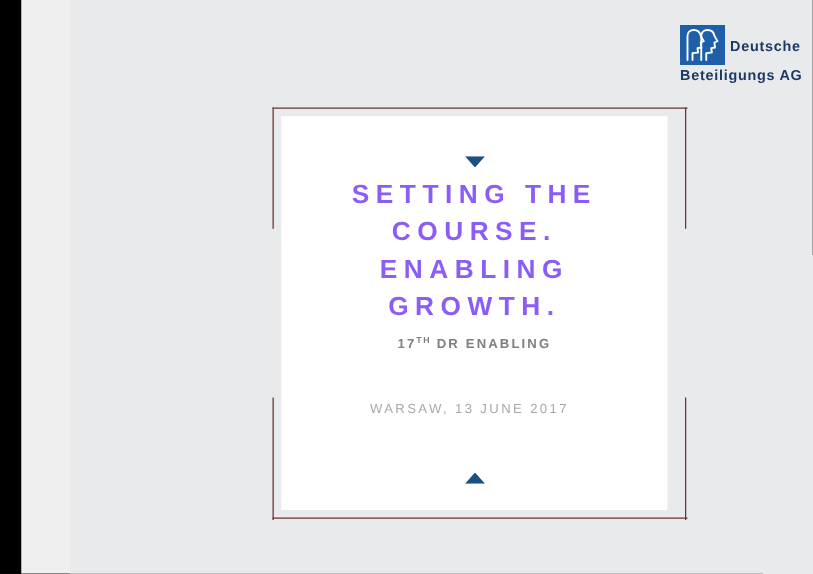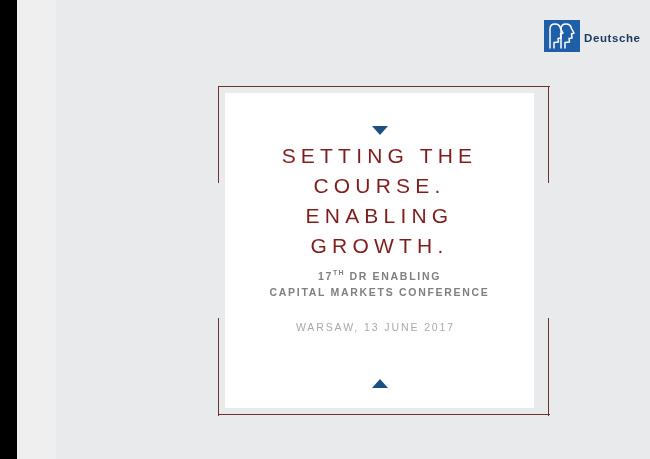--- a/index.html
+++ b/index.html
@@ -127,25 +127,25 @@
     top: 281px;
     height: 10px;
   }
   .tri { display: inline-block; }
 
   #headline {
     position: absolute;
     left: 10px;
     right: 10px;
     top: 48px;
-    color: #7f1d1d;
+    color: #8b5cf6;
     font-size: 21px;
     letter-spacing: 5.2px;
     line-height: 30px;
-    font-weight: 400;
+    font-weight: 700;
     white-space: pre-line;
   }
 
   #subtitle {
     position: absolute;
     left: 8px;
     right: 8px;
     top: 172px;
     color: #807f80;
     font-size: 10.5px;
@@ -186,20 +186,21 @@
           <svg width="36" height="32" viewBox="0 0 36 32" aria-hidden="true">
 
             <g fill="none" stroke="#ffffff" stroke-width="1.5" stroke-linejoin="round" stroke-linecap="round">
               <path d="M6 28 L6 9 C6 6 8 4 11 4 C14 4 16 6 16.5 8.5 L19 13 L16.5 14 L17 18 L14 18.5 L14.5 22 L10 22.5 L10 28"></path>
               <path d="M17 28 L17 9 C17 6 19 4 22 4 C25 4 27 6 27.5 8.5 L30 13 L27.5 14 L28 18 L25 18.5 L25.5 22 L21 22.5 L21 28"></path>
             </g>
           </svg>
         </div>
 
         <div id="logo-text">Deutsche</div>
+        <div id="logo-line2">Beteiligungs AG</div>
       </div>
 
       <div class="frame-line" id="frame-top"></div>
       <div class="frame-line" id="frame-bottom"></div>
       <div class="frame-line" id="frame-left-upper"></div>
       <div class="frame-line" id="frame-left-lower"></div>
       <div class="frame-line" id="frame-right-upper"></div>
       <div class="frame-line" id="frame-right-lower"></div>
 
       <div id="card">
@@ -211,21 +212,20 @@
             </svg>
           </div>
 
           <div id="headline">SETTING THE
 COURSE.
 ENABLING
 GROWTH.</div>
 
           <div id="subtitle">
             <span>17</span><span class="sup">TH</span><span> DR ENABLING</span>
-            <span id="subtitle-line2">CAPITAL MARKETS CONFERENCE</span>
           </div>
 
           <div id="datetext">WARSAW, 13 JUNE 2017</div>
 
           <div id="marker-bottom">
             <svg class="tri" width="16" height="9" viewBox="0 0 16 9" aria-hidden="true">
               <polygon points="8,0 16,9 0,9" fill="#1c4f82"></polygon>
             </svg>
           </div>
 

